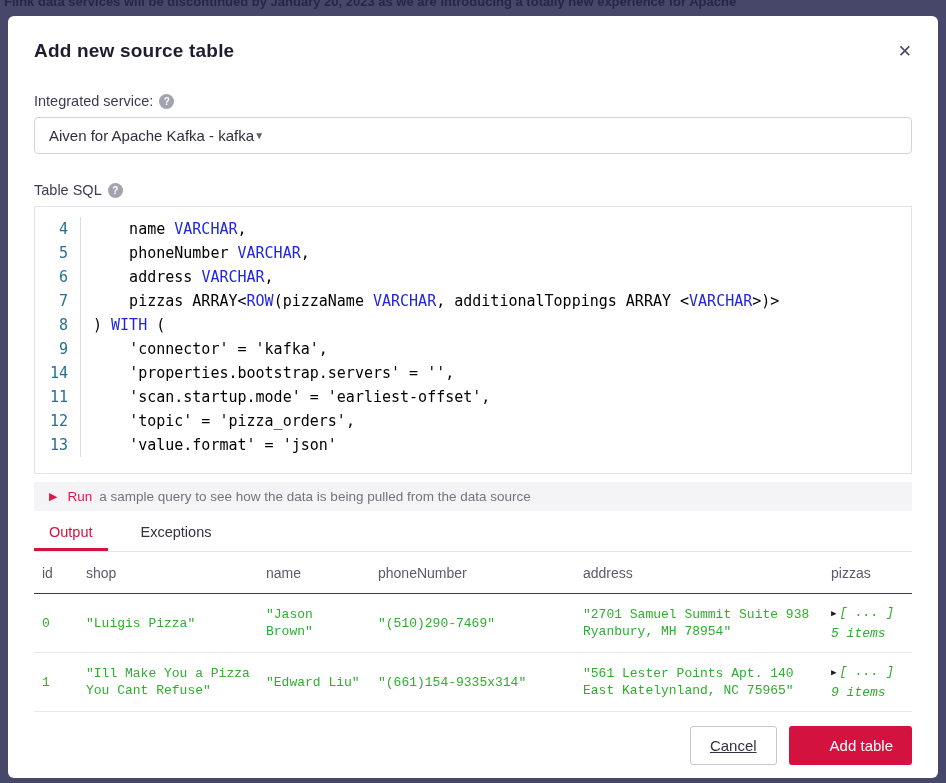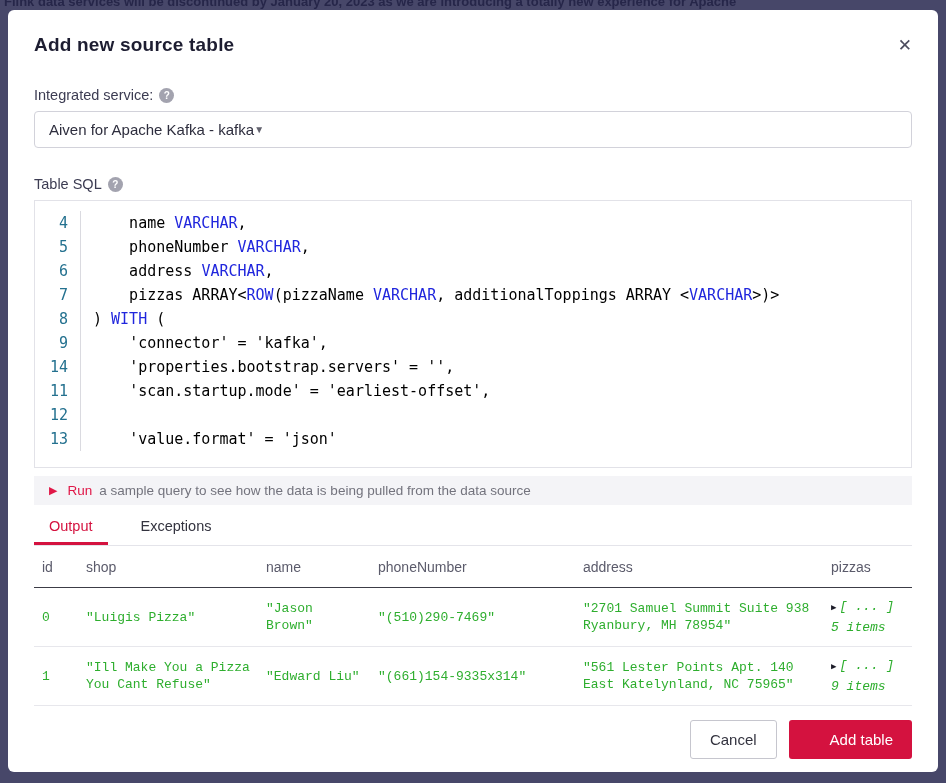--- a/index.html
+++ b/index.html
@@ -7,21 +7,21 @@
   body {
     background:#474769;
     font-family:"Liberation Sans", sans-serif;
     position:relative;
   }
   .backdrop-banner {
     position:absolute; top:-6px; left:4px; width:980px;
     color:#262649; font-size:13px; font-weight:700; white-space:nowrap;
   }
   .modal {
-    position:absolute; left:8px; top:10px; width:930px; height:762px;
+    position:absolute; left:8px; top:16px; width:930px; height:762px;
     background:#ffffff; border-radius:6px; padding:0 26px;
   }
   .modal-header { display:flex; justify-content:space-between; align-items:center; margin-top:24px; }
   .modal-title { font-size:19px; font-weight:700; color:#1d1d31; letter-spacing:.2px; }
   .close-btn { background:none; border:none; font-size:17px; color:#4c4c5e; cursor:pointer; line-height:1; }
 
   .field-label-row { margin-top:31px; display:flex; align-items:center; font-size:14.5px; color:#3c3c52; }
   .label2 { margin-top:28px; }
   .help-badge {
     display:inline-block; width:15px; height:15px; margin-left:6px; border-radius:50%;
@@ -70,21 +70,21 @@
     color:#2eae2e; vertical-align:middle; word-wrap:break-word;
   }
   td.cell-id { color:#d4123f; }
   td.cell-pizzas { color:#84848e; font-style:italic; }
   .tri { color:#1c1c28; font-style:normal; font-size:9px; margin-right:3px; cursor:pointer; }
   .pz-count { margin-top:2px; }
 
   .footer { display:flex; justify-content:flex-end; gap:12px; margin-top:14px; }
   .btn { height:39px; border-radius:3px; font-size:15px; padding:0 19px; cursor:pointer;
          font-family:"Liberation Sans", sans-serif; }
-  .btn-cancel { background:#fff; border:1px solid #c6c6ce; color:#33333f; }
+  .btn-cancel { background:#fff; border:1px solid #c6c6ce; color:#33333f;text-decoration:underline; }
   .btn-primary { background:#d4123f; border:none; color:#ffffff;padding-left:41px; }
 </style>
 </head>
 <body>
 
 <div class="backdrop-banner">Flink data services will be discontinued by January 20, 2023 as we are introducing a totally new experience for Apache</div>
 
 <div class="modal">
 
   <div class="modal-header">
@@ -136,20 +136,21 @@
         <div class="code-line">
           <span class="ln">14</span>
           <span class="code"><span class="tk-p">    </span><span class="tk-s">'properties.bootstrap.servers'</span><span class="tk-p"> = </span><span class="tk-s">''</span><span class="tk-p">,</span></span>
         </div>
         <div class="code-line">
           <span class="ln">11</span>
           <span class="code"><span class="tk-p">    </span><span class="tk-s">'scan.startup.mode'</span><span class="tk-p"> = </span><span class="tk-s">'earliest-offset'</span><span class="tk-p">,</span></span>
         </div>
         <div class="code-line">
           <span class="ln">12</span>
+          <span class="code"><span class="tk-p">    </span><span class="tk-s">'topic'</span><span class="tk-p"> = </span><span class="tk-s">'pizza_orders'</span><span class="tk-p">,</span></span>
         </div>
         <div class="code-line">
           <span class="ln">13</span>
           <span class="code"><span class="tk-p">    </span><span class="tk-s">'value.format'</span><span class="tk-p"> = </span><span class="tk-s">'json'</span></span>
         </div>
       </div>
   </div>
 
   <div class="run-bar">
     <span class="play-icon">▶</span>

